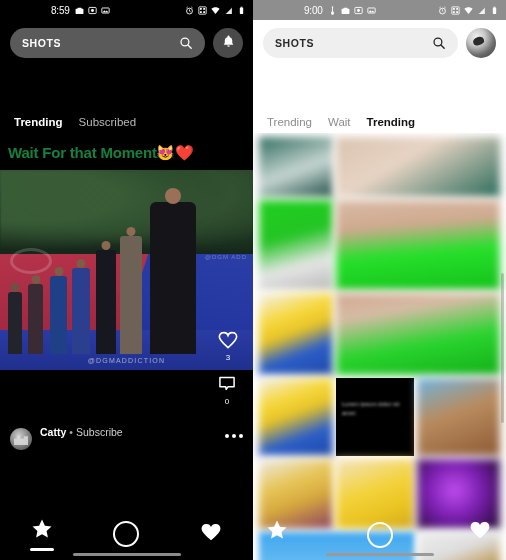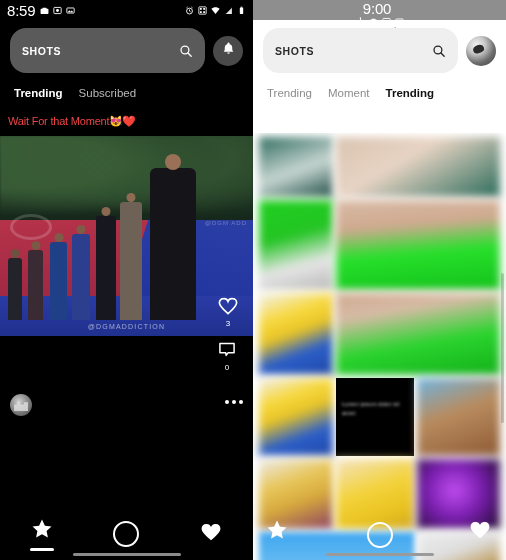--- a/index.html
+++ b/index.html
@@ -16,34 +16,34 @@
     width: 253px; height: 560px;
     background: #000;
     position: relative;
     overflow: hidden;
   }
   .statusbar {
     height: 20px; display: flex; align-items: center;
     padding: 0 7px; font-size: 10px; color: #fff;
   }
   .statusbar.dark { background: #000; color: #fff; }
-  .statusbar.light { background: #8e8e8e; color: #fff; flex-direction: column; }
-  .sb-time { font-size: 15px; letter-spacing: -0.2px; margin-right: 5px; }
+  .statusbar.light { background: #8e8e8e; color: #fff; }
+  .sb-time { font-size: 10px; letter-spacing: -0.2px; margin-right: 5px; margin-left: 44px; }
   .sb-icons-left { display: flex; align-items: center; gap: 4px; }
   .sb-spacer { flex: 1; }
   .sb-icons-right { display: flex; align-items: center; gap: 4px; }
   .sb-ico { width: 9px; height: 9px; display: inline-block; }
   .sb-ico svg { display: block; width: 9px; height: 9px; }
 
   .searchrow {
     display: flex; align-items: center; gap: 8px;
     padding: 8px 10px 6px 10px;
   }
   .searchbar {
-    flex: 1; height: 45px; border-radius: 16px;
+    flex: 1; height: 30px; border-radius: 16px;
     display: flex; align-items: center; justify-content: space-between;
     padding: 0 12px;
   }
   .searchbar.dark { background: #5a5a5a; }
   .searchbar.light { background: #efefef; }
   .search-label { font-size: 10.5px; font-weight: bold; letter-spacing: 0.6px; }
   .searchbar.dark .search-label { color: #ffffff; }
   .searchbar.light .search-label { color: #2a2a2a; }
   .mag { width: 14px; height: 14px; }
   .bellbtn {
@@ -55,28 +55,28 @@
     background: radial-gradient(circle at 35% 30%, #f2f2f2 0%, #c9c9c9 30%, #6d6d6d 62%, #3a3a3a 100%);
     position: relative; overflow: hidden;
   }
   .avatar-btn::after {
     content: ""; position: absolute; left: 7px; top: 9px;
     width: 11px; height: 8px; background: #2b2b2b;
     border-radius: 50% 50% 40% 40%; transform: rotate(-18deg);
   }
 
   .tabs { display: flex; align-items: center; gap: 16px; padding: 8px 14px 10px 14px; }
-  .tab { font-size: 11.5px; }
+  .tab { font-size: 11.5px; margin-top: 44px; }
   .tabs.dark .tab { color: #b9b9b9; }
   .tabs.dark .tab.active { color: #ffffff; font-weight: bold; }
   .tabs.light .tab { color: #8c8c8c; }
   .tabs.light .tab.active { color: #121212; font-weight: bold; }
 
   .video-title {
-    color: #ef4444; font-size: 11px; font-weight: normal;
+    color: #15803d; font-size: 15px; font-weight: bold;
     padding: 6px 8px 8px 8px; white-space: nowrap; letter-spacing: -0.2px;
   }
 
   
   .video {
     position: relative; width: 253px; height: 200px; overflow: hidden;
     background: #132018;
   }
   .v-sky { position:absolute; left:0; top:0; width:100%; height:42%;
     background: linear-gradient(180deg,#2e4730 0%, #1d3323 45%, #16271b 100%); }
@@ -309,20 +309,23 @@
               <path fill="none" stroke="#fff" stroke-width="1.8" stroke-linejoin="round" d="M3.5 4.2h17v11h-7.1L11 18.4l-.6-3.2H3.5z"></path>
             </svg>
         </span>
         <div class="cnt">0</div>
       </div>
     </div>
 
     <div class="meta-row" style="margin-top:-6px;">
       <div class="meta-av"></div>
       <div class="meta-txt">
+        <div class="meta-line1">
+          <span class="name">Catty</span><span class="dot">•</span><span class="sub">Subscribe</span>
+        </div>
       </div>
       <div class="dots">
           <i></i>
           <i></i>
           <i></i>
         </div>
     </div>
 
     <div class="bottomnav">
       <div class="nav-item">
@@ -422,21 +425,21 @@
               <circle cx="8.5" cy="8.5" r="5.6" fill="none" stroke="#222" stroke-width="1.8"></circle>
               <path stroke="#222" stroke-width="1.9" stroke-linecap="round" d="M12.8 12.8L17.4 17.4"></path>
             </svg>
         </span>
       </div>
       <div class="avatar-btn"></div>
     </div>
 
     <div class="tabs light">
       <div class="tab">Trending</div>
-      <div class="tab">Moment</div>
+      <div class="tab">Wait</div>
       <div class="tab active">Trending</div>
     </div>
 
     <div class="grid-wrap">
       <div class="grid">
 
         <div class="grid-row">
           <div class="cell" style="width:74px;height:60px;background:linear-gradient(160deg,#2f6b5e,#c8d7d2 55%,#1d4b45);"></div>
           <div class="cell" style="flex:1;height:60px;background:linear-gradient(150deg,#d9c3b0,#e8d4c4 40%,#2a6b5a);"></div>
         </div>

